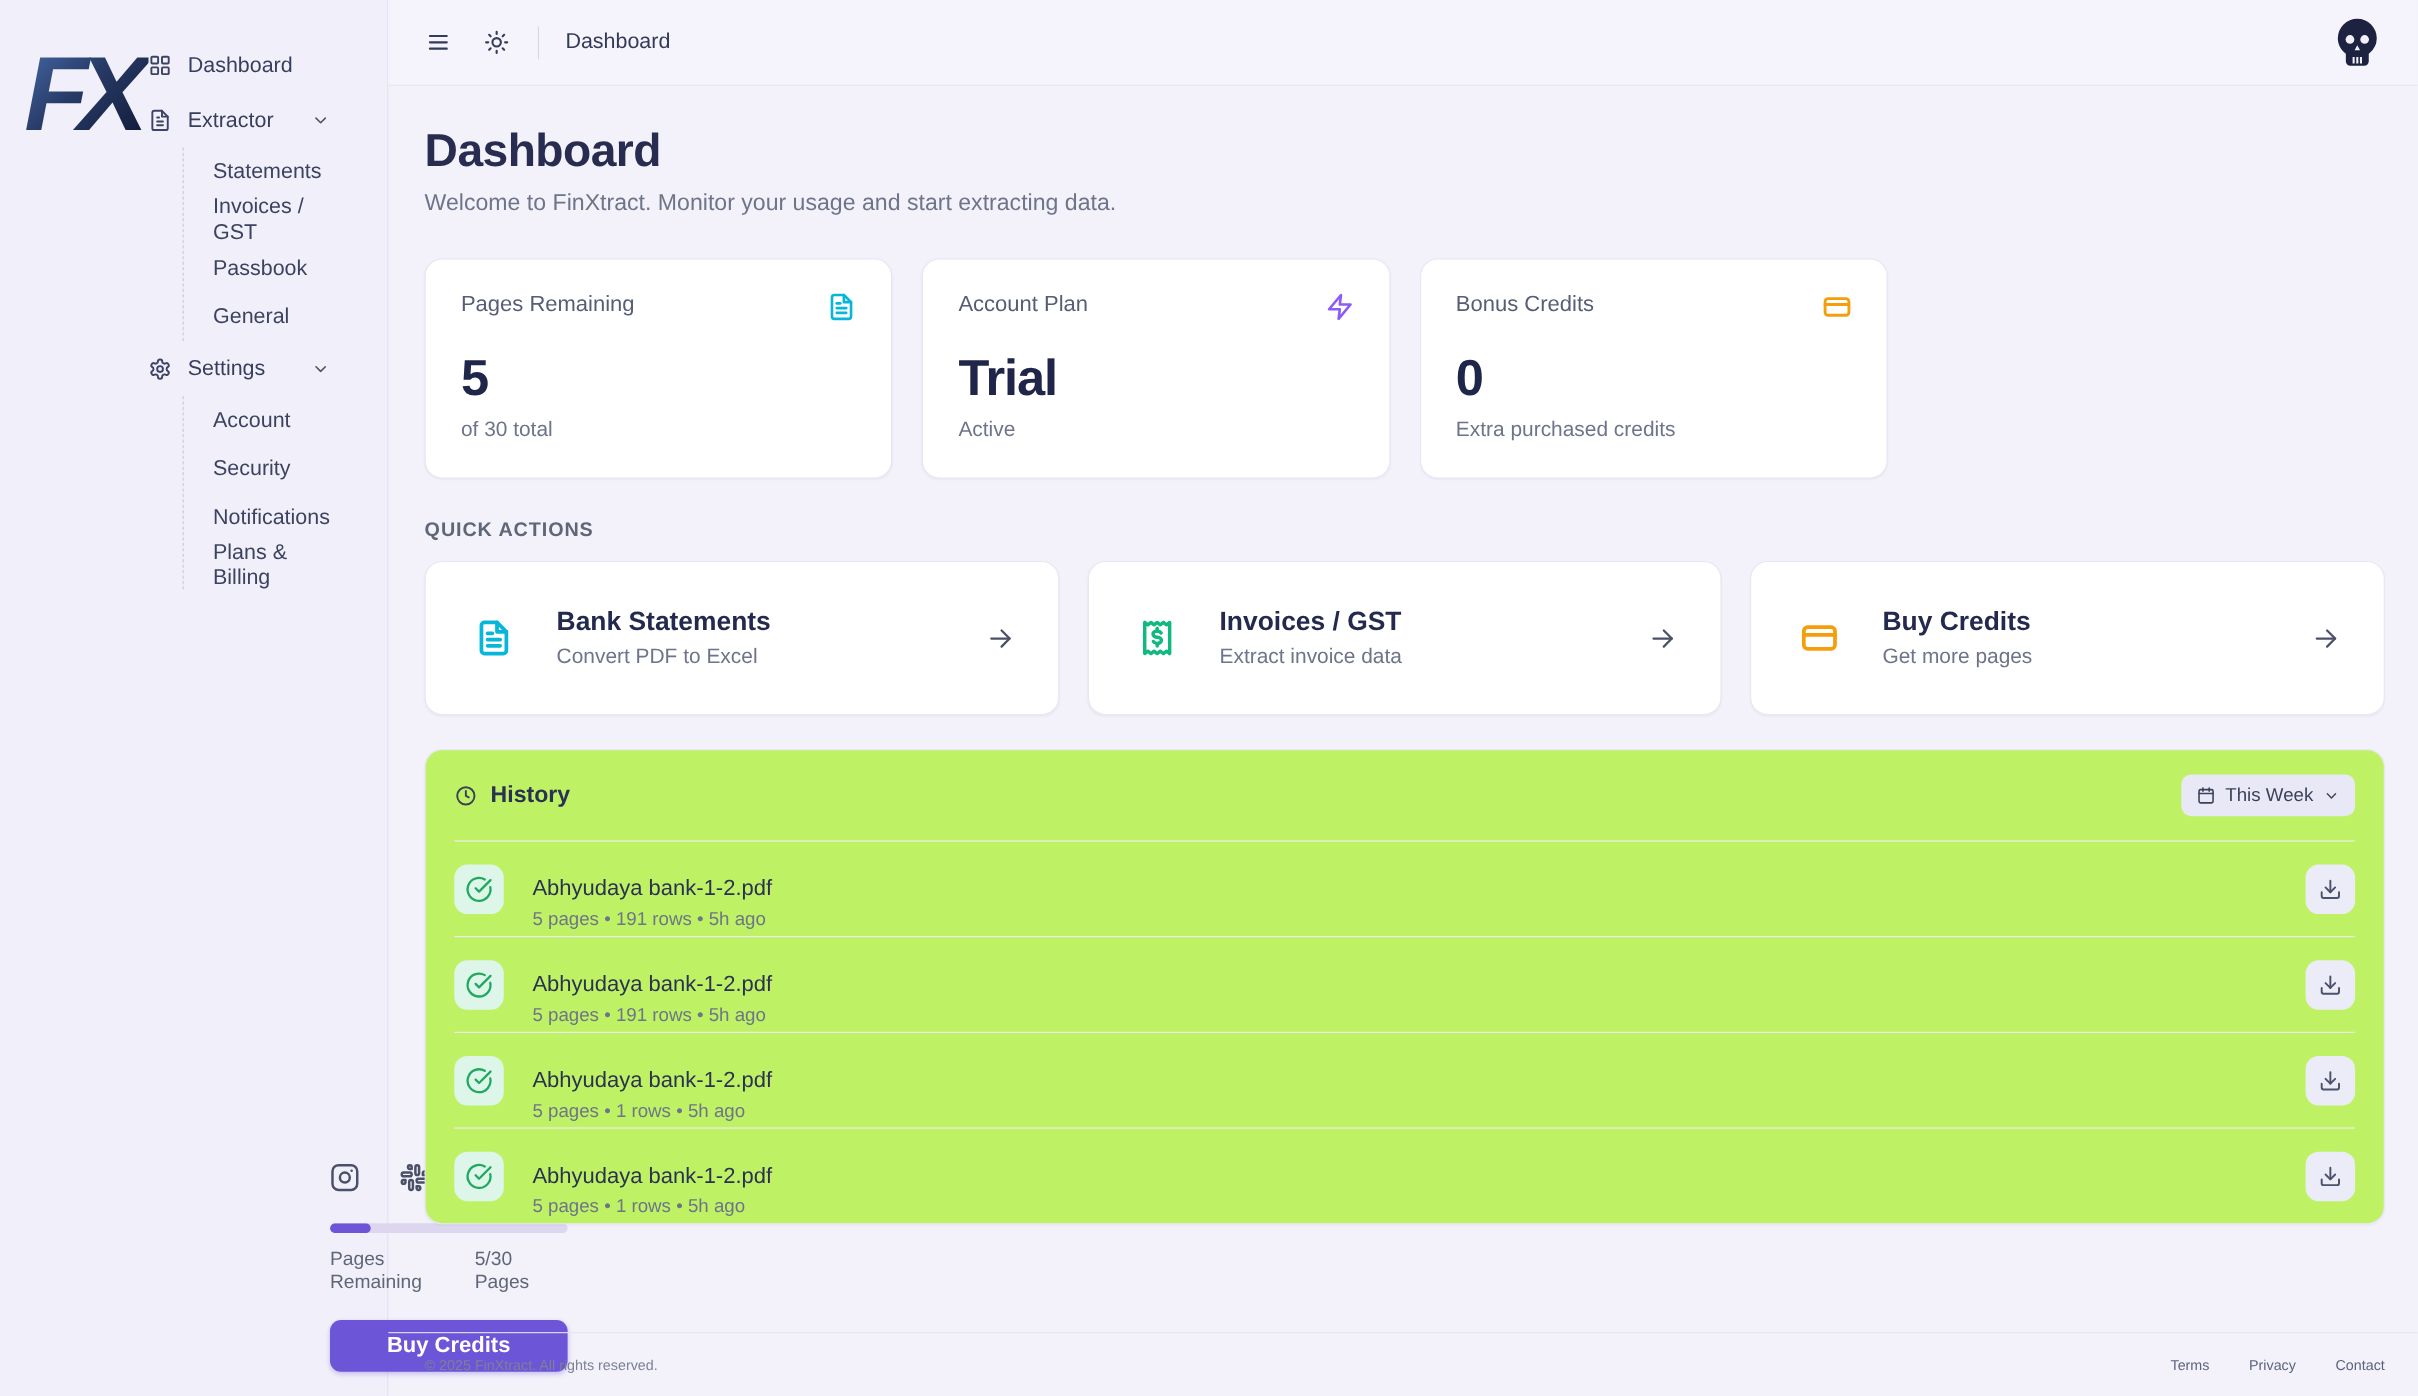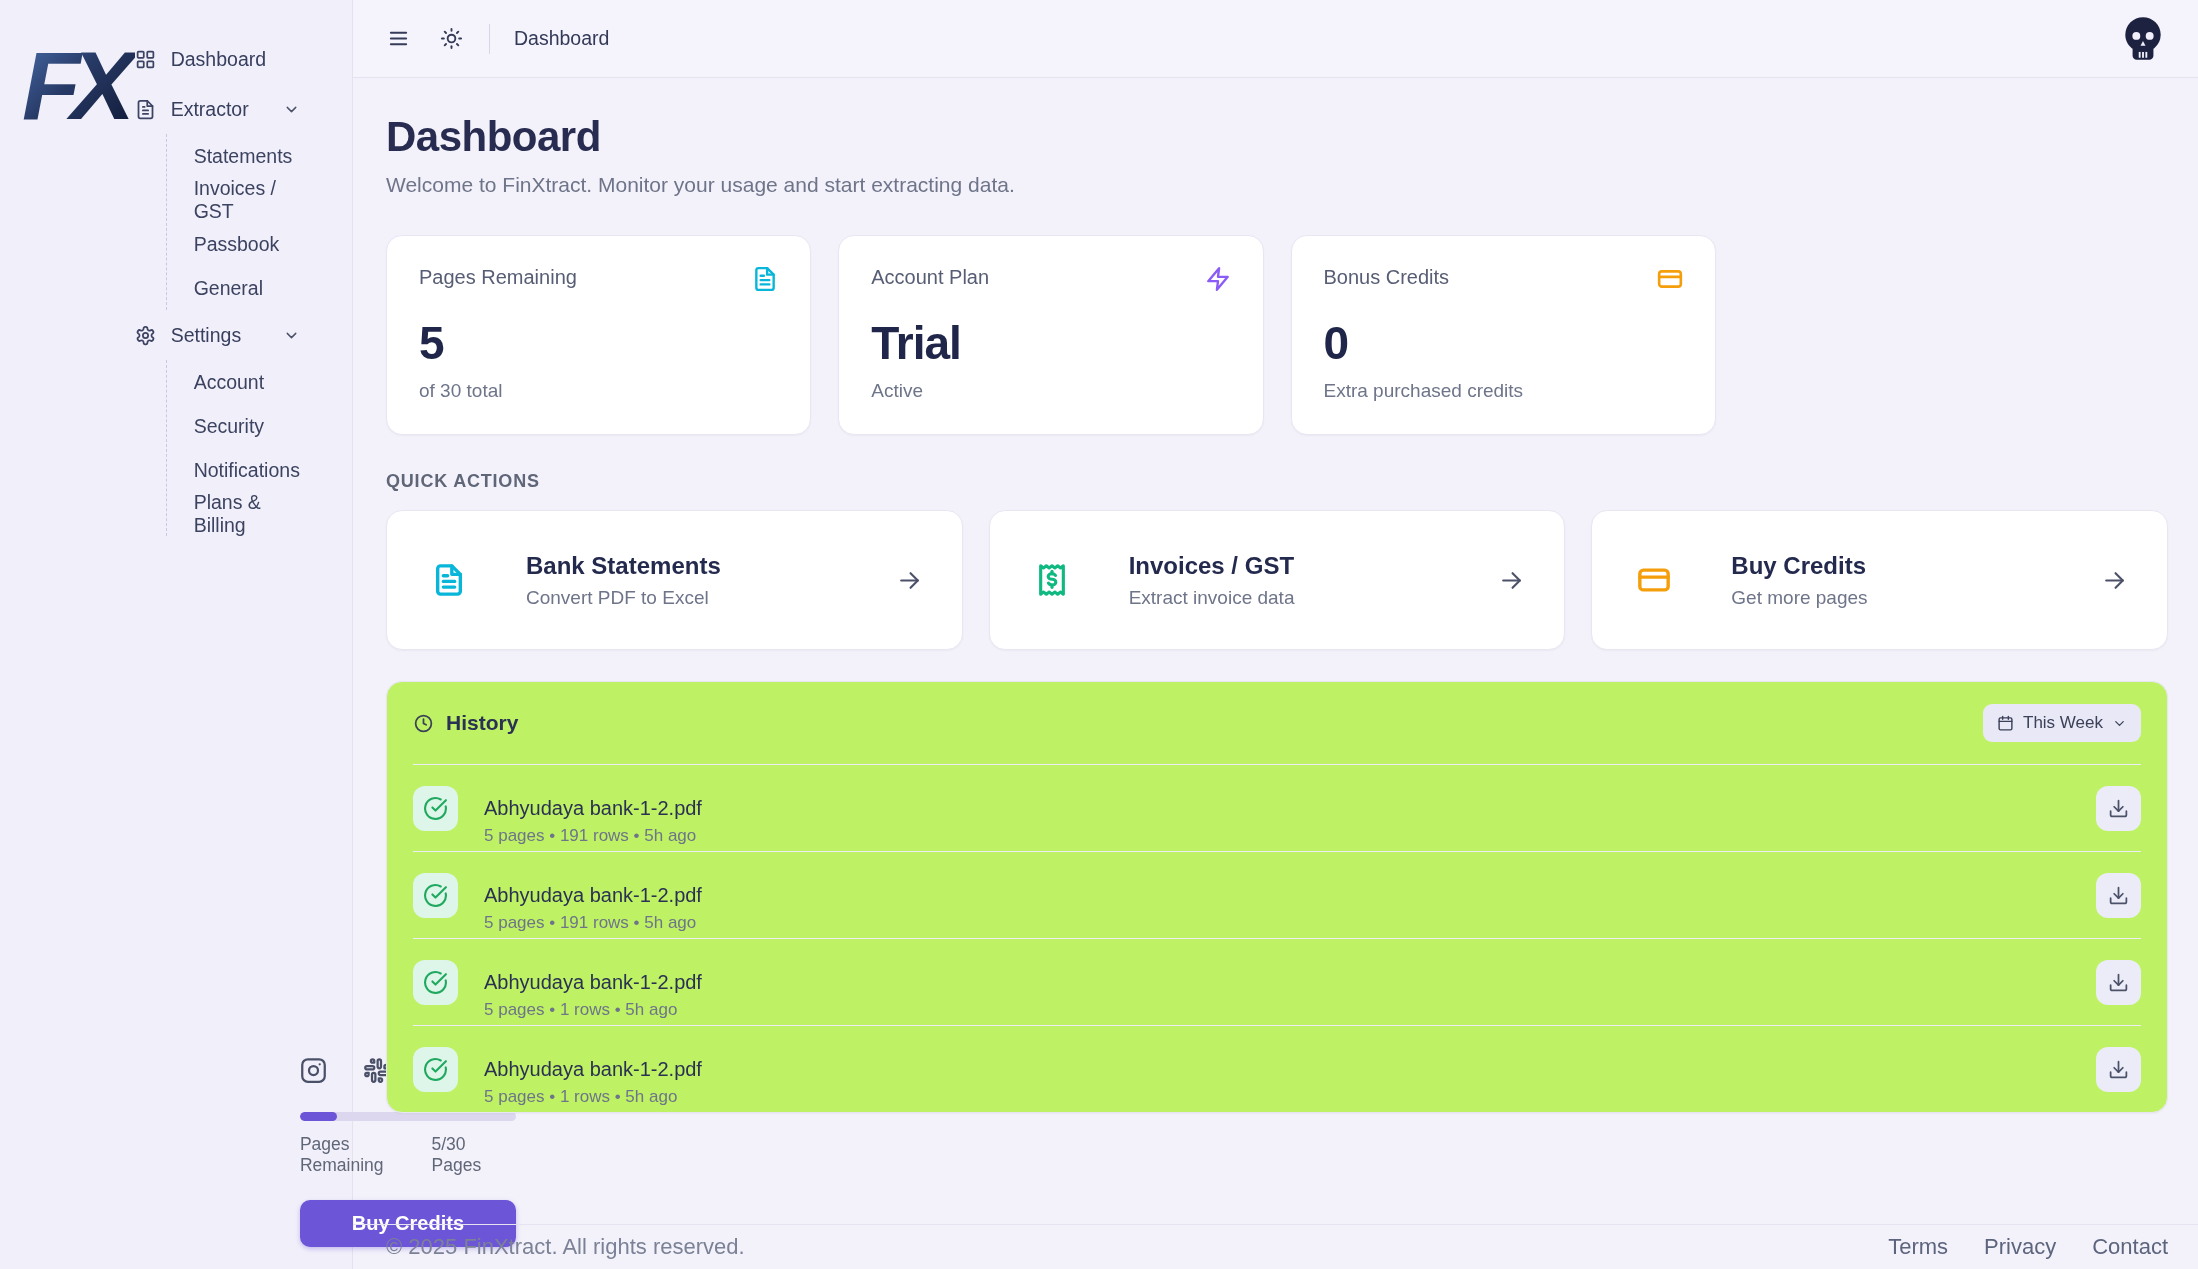--- a/index.html
+++ b/index.html
@@ -53,21 +53,21 @@
   .stat-label { font-size:20px; color:#565d74; }
   .stat-icon { width:26px; height:26px; display:flex; }
   .stat-value { margin-top:24px; font-size:46px; font-weight:800; color:#20264a; letter-spacing:-1px; }
   .stat-caption { margin-top:10px; font-size:19px; color:#6e7489; }
 
   .qa-heading { margin-top:36px; font-size:18px; font-weight:700; letter-spacing:0.8px; color:#5f6678; }
   .qa-grid { display:grid; grid-template-columns:repeat(3,1fr); gap:26px; margin-top:18px; }
   .qa-card { background:#fff; border:1px solid #e9e6f4; border-radius:16px; height:140px; display:flex;
              align-items:center; padding:0 40px 0 45px; cursor:pointer; box-shadow:0 1px 2px rgba(25,25,60,.04); }
   .qa-icon { width:34px; height:34px; display:flex; flex-shrink:0; }
-  .qa-text { margin-left:60px; }
+  .qa-text { margin-left:40px; }
   .qa-title { font-size:24px; font-weight:700; color:#242a4e; }
   .qa-sub { margin-top:7px; font-size:19px; color:#6e7489; }
   .qa-arrow { margin-left:auto; width:25px; height:25px; color:#4a5168; display:flex; }
 
   .history-card { margin-top:31px; background:#bef264; border:1px solid #e9e6f4; border-radius:16px;
                   box-shadow:0 1px 2px rgba(25,25,60,.04); }
   .history-head { display:flex; align-items:center; padding:22px 26px; }
   .h-clock { width:21px; height:21px; color:#3a4158; display:flex; }
   .history-title { margin-left:12px; font-size:21px; font-weight:700; color:#2b3152; }
   .filter-pill { margin-left:auto; display:flex; align-items:center; gap:9px; background:#e9e8f6; border:none;
@@ -79,22 +79,22 @@
   .row-status { width:45px; height:45px; border-radius:12px; background:#def5e9; display:flex; align-items:center;
                 justify-content:center; color:#1fa95f; }
   .row-status svg { width:25px; height:25px; }
   .row-text { margin-left:26px;margin-top:26px; }
   .row-file { font-size:20px; color:#2b3152; }
   .row-meta { margin-top:6px; font-size:17px; color:#6e7489; }
   .row-dl { margin-left:auto; width:45px; height:45px; border:none; border-radius:12px; background:#ebecf7;
             display:flex; align-items:center; justify-content:center; color:#4b5168; cursor:pointer; }
   .row-dl svg { width:21px; height:21px; }
 
-  .footer { margin-top:auto; height:45px; border-top:1px solid #e7e4f2; display:flex; align-items:center;
-            padding:0 30px 0 33px; font-size:22px; color:#7b8196; }
+  .footer { margin-top:auto; height:58px; border-top:1px solid #e7e4f2; display:flex; align-items:center;
+            padding:0 30px 0 33px; font-size:13px; color:#7b8196; }
   .footer-links { margin-left:auto; display:flex; gap:36px; }
   .footer-link { color:#5d647e; cursor:pointer; text-decoration:none; }
 
   svg { display:block; width:100%; height:100%; }
 </style>
 </head>
 <body>
 
 <div class="app">
 

